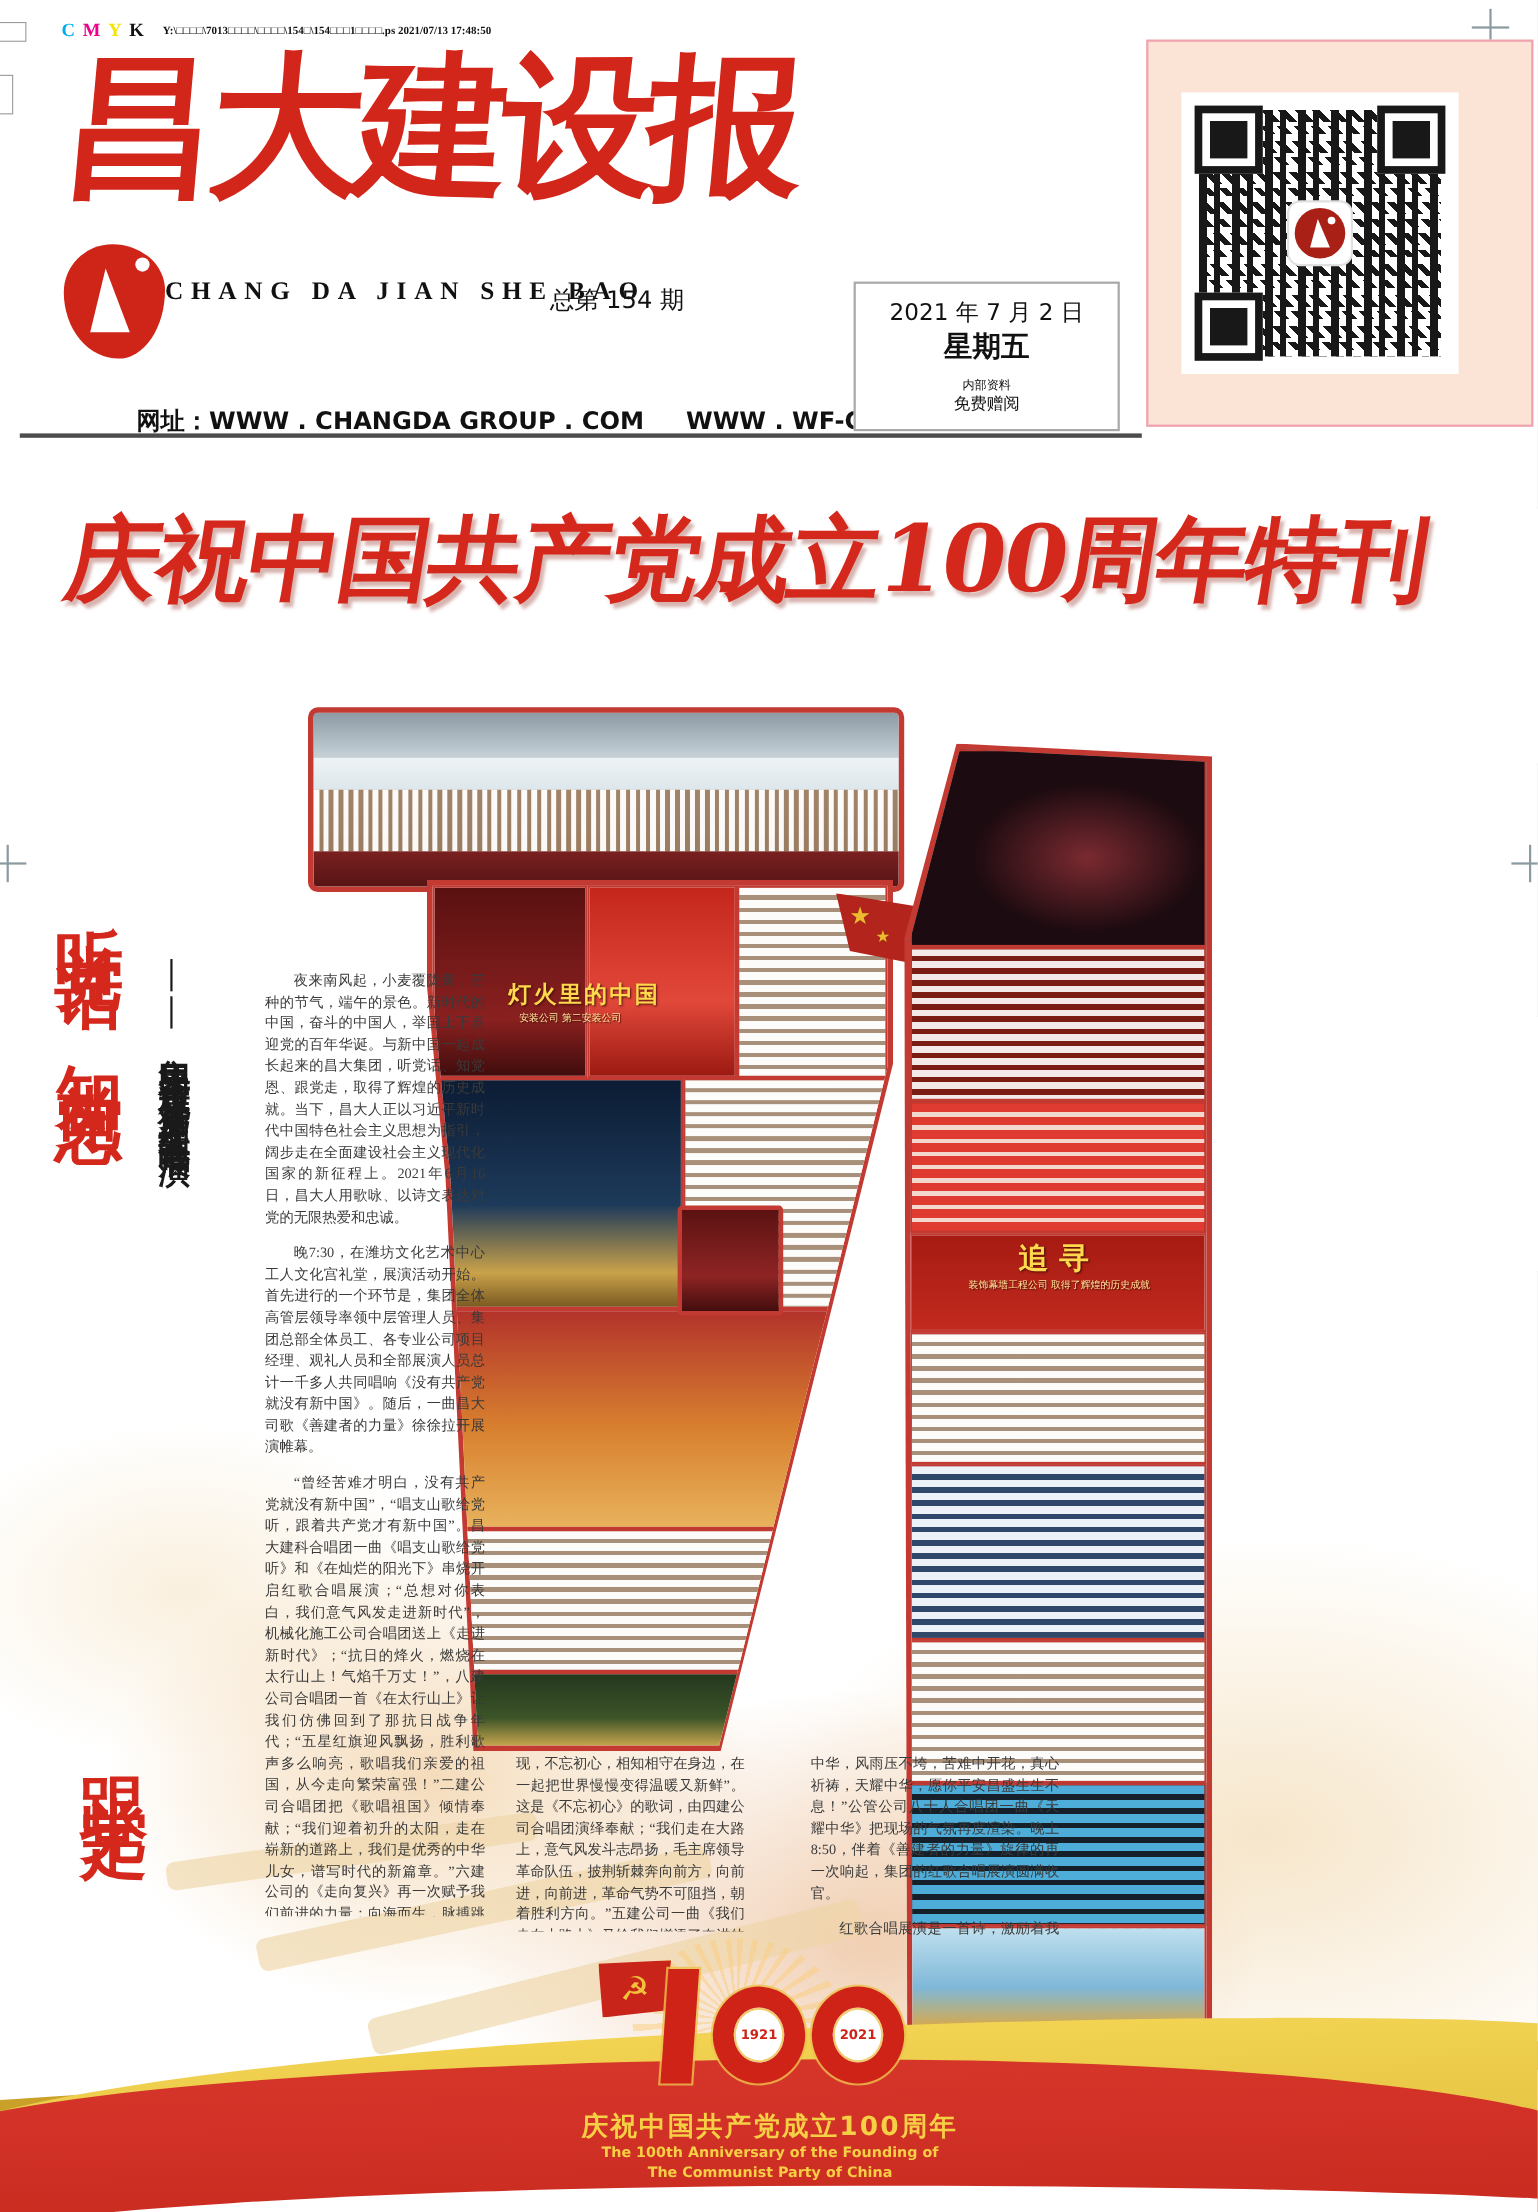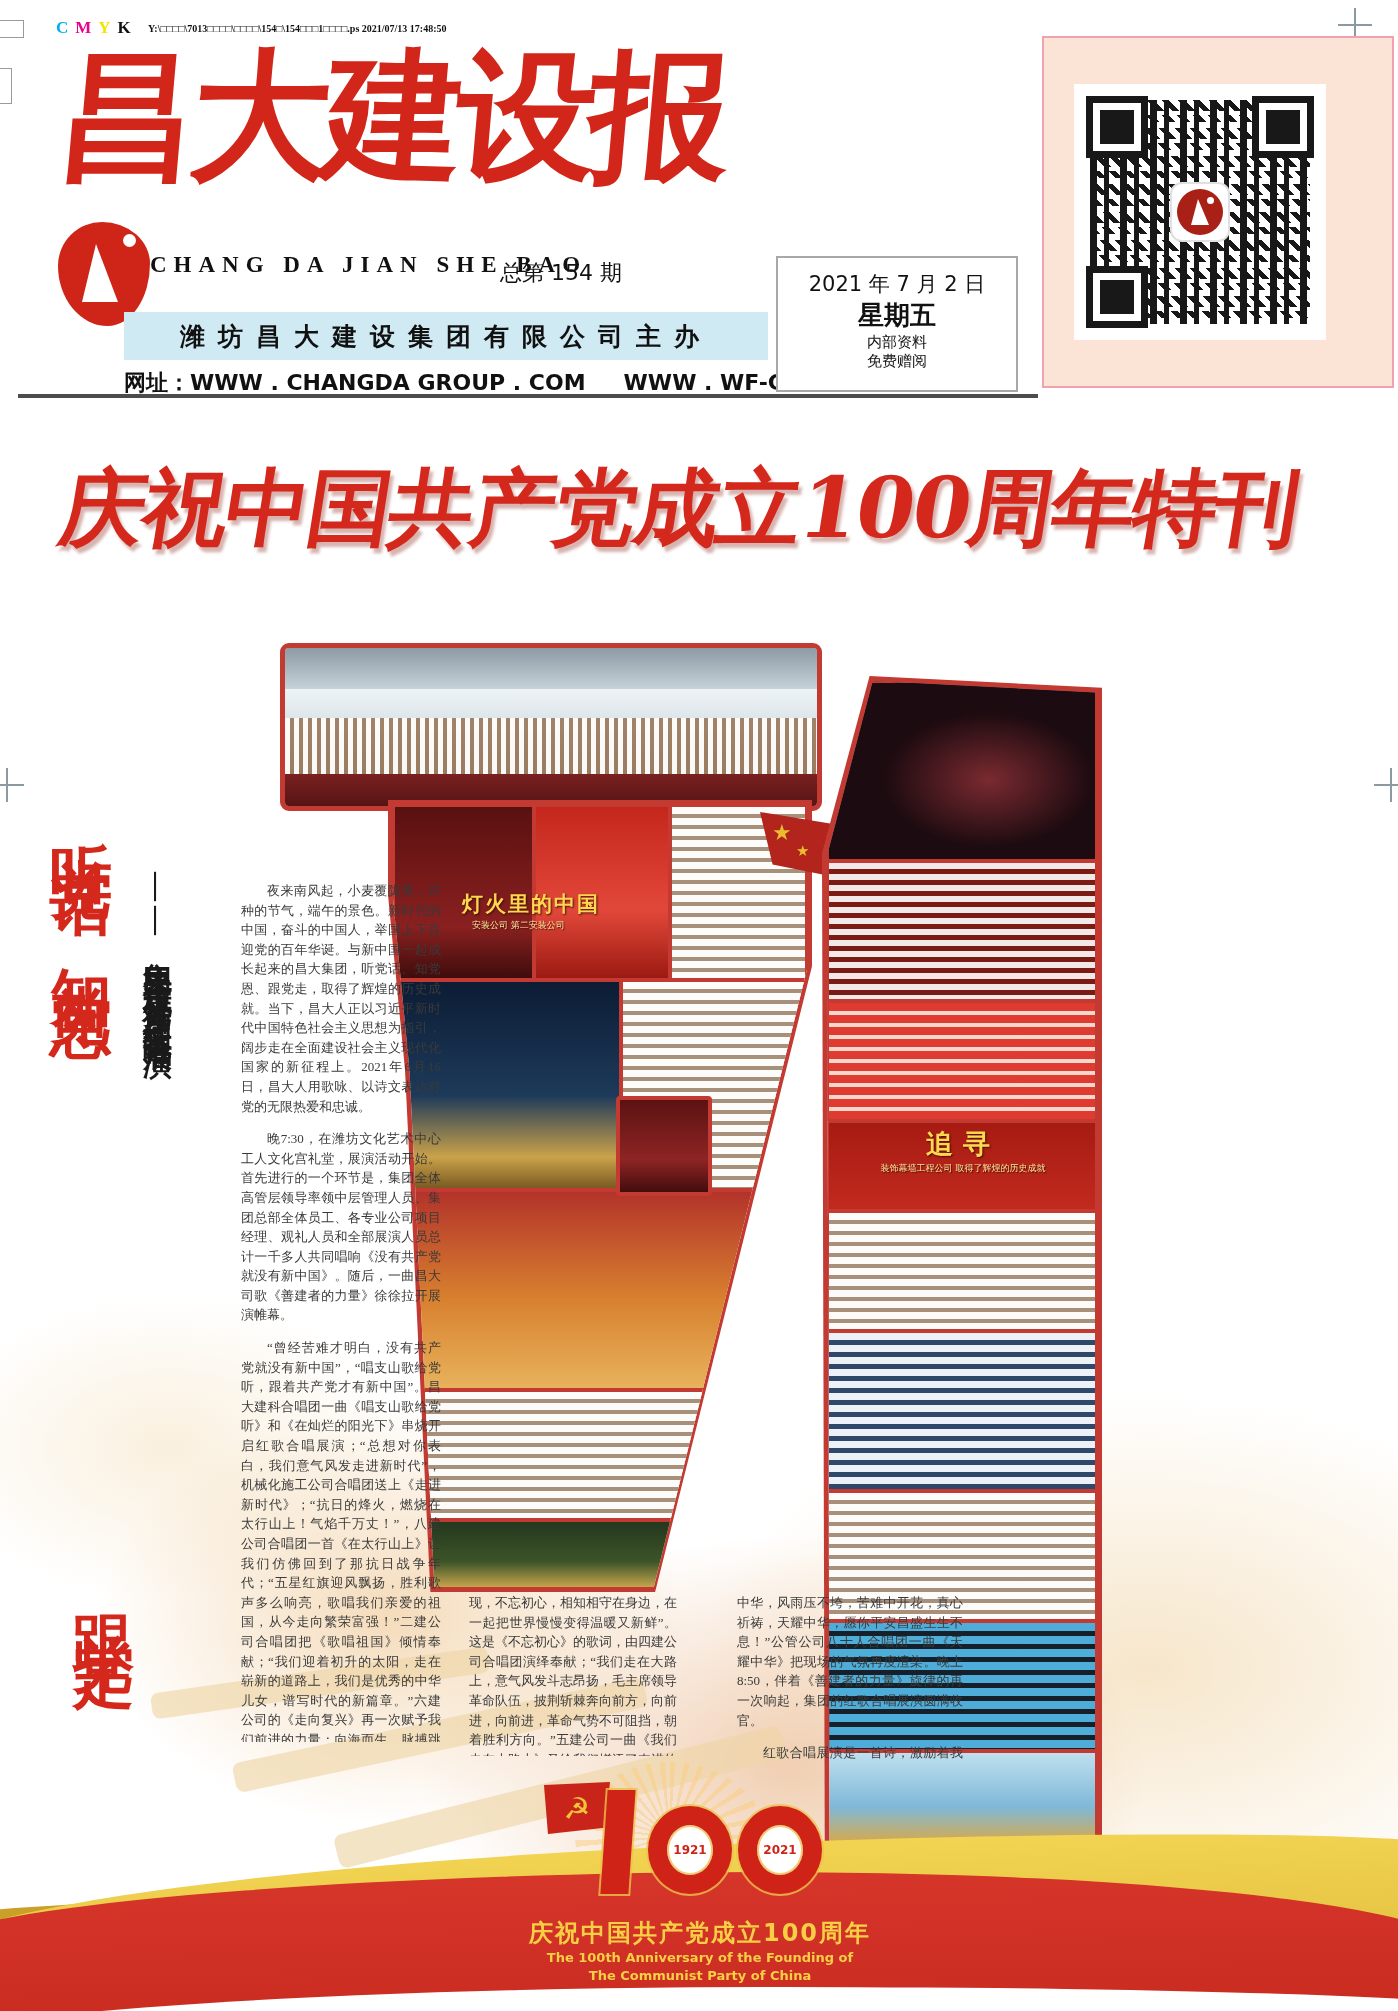--- a/index.html
+++ b/index.html
@@ -31,21 +31,21 @@
   .organizer-bar{position:absolute;left:124px;top:312px;width:644px;height:48px;background:#cfeaf3;
         display:flex;align-items:center;justify-content:center;font-family:"DejaVu Sans",sans-serif;
         font-size:25px;font-weight:700;letter-spacing:13px;color:#111;white-space:nowrap;}
   .url-line{position:absolute;left:124px;top:368px;font-family:"DejaVu Sans",sans-serif;
         font-size:22px;font-weight:700;color:#111;white-space:nowrap;}
   .url-line .gap{display:inline-block;width:38px;}
   .date-box{position:absolute;left:776px;top:256px;width:238px;height:132px;border:2px solid #a8a8a8;
         background:#fff;text-align:center;font-family:"DejaVu Sans",sans-serif;color:#111;}
   .date-line1{margin-top:12px;font-size:21px;}
   .date-line2{font-size:26px;font-weight:700;}
-  .date-line3{font-size:15px;}
+  .date-line3{margin-top:10px;font-size:11px;}
   .date-line4{font-size:15px;}
   .header-rule{position:absolute;left:18px;top:394px;width:1020px;height:4px;background:#4c4c4c;}
   
   .qr-panel{position:absolute;left:1042px;top:36px;width:348px;height:348px;background:#fbe3d6;
         border:2px solid #f0a3ae;}
   .qr-box{position:absolute;left:30px;top:46px;width:252px;height:256px;background:#fff;}
   .qr-pattern{position:absolute;inset:16px;
      background:
        repeating-linear-gradient(90deg,#181818 0 7px,transparent 7px 14px,#181818 14px 19px,transparent 19px 30px),
        repeating-linear-gradient(0deg,#fff 0 6px,transparent 6px 13px,#fff 13px 17px,transparent 17px 28px),
@@ -149,21 +149,20 @@
   <div class="cropmark" style="left:1374px;top:768px;"></div>
   <div class="cropmark" style="left:682px;top:1948px;"></div>
 
   <div class="masthead-title">昌大建设报</div>
   <div class="logo-blob">
     <div class="logo-sail"></div>
     <div class="logo-dot"></div>
   </div>
   <div class="pinyin">CHANG DA JIAN SHE BAO</div>
   <div class="issue-no">总第 154 期</div>
-  <div class="organizer-bar">潍坊昌大建设集团有限公司主办</div>
   <div class="url-line">
     <span>网址：</span><span>WWW . CHANGDA GROUP . COM</span><span class="gap"></span><span>WWW . WF-CHANGDA . COM</span>
   </div>
   <div class="date-box">
     <div class="date-line1">2021 年 7 月 2 日</div>
     <div class="date-line2">星期五</div>
     <div class="date-line3">内部资料</div>
     <div class="date-line4">免费赠阅</div>
   </div>
   <div class="header-rule"></div>

